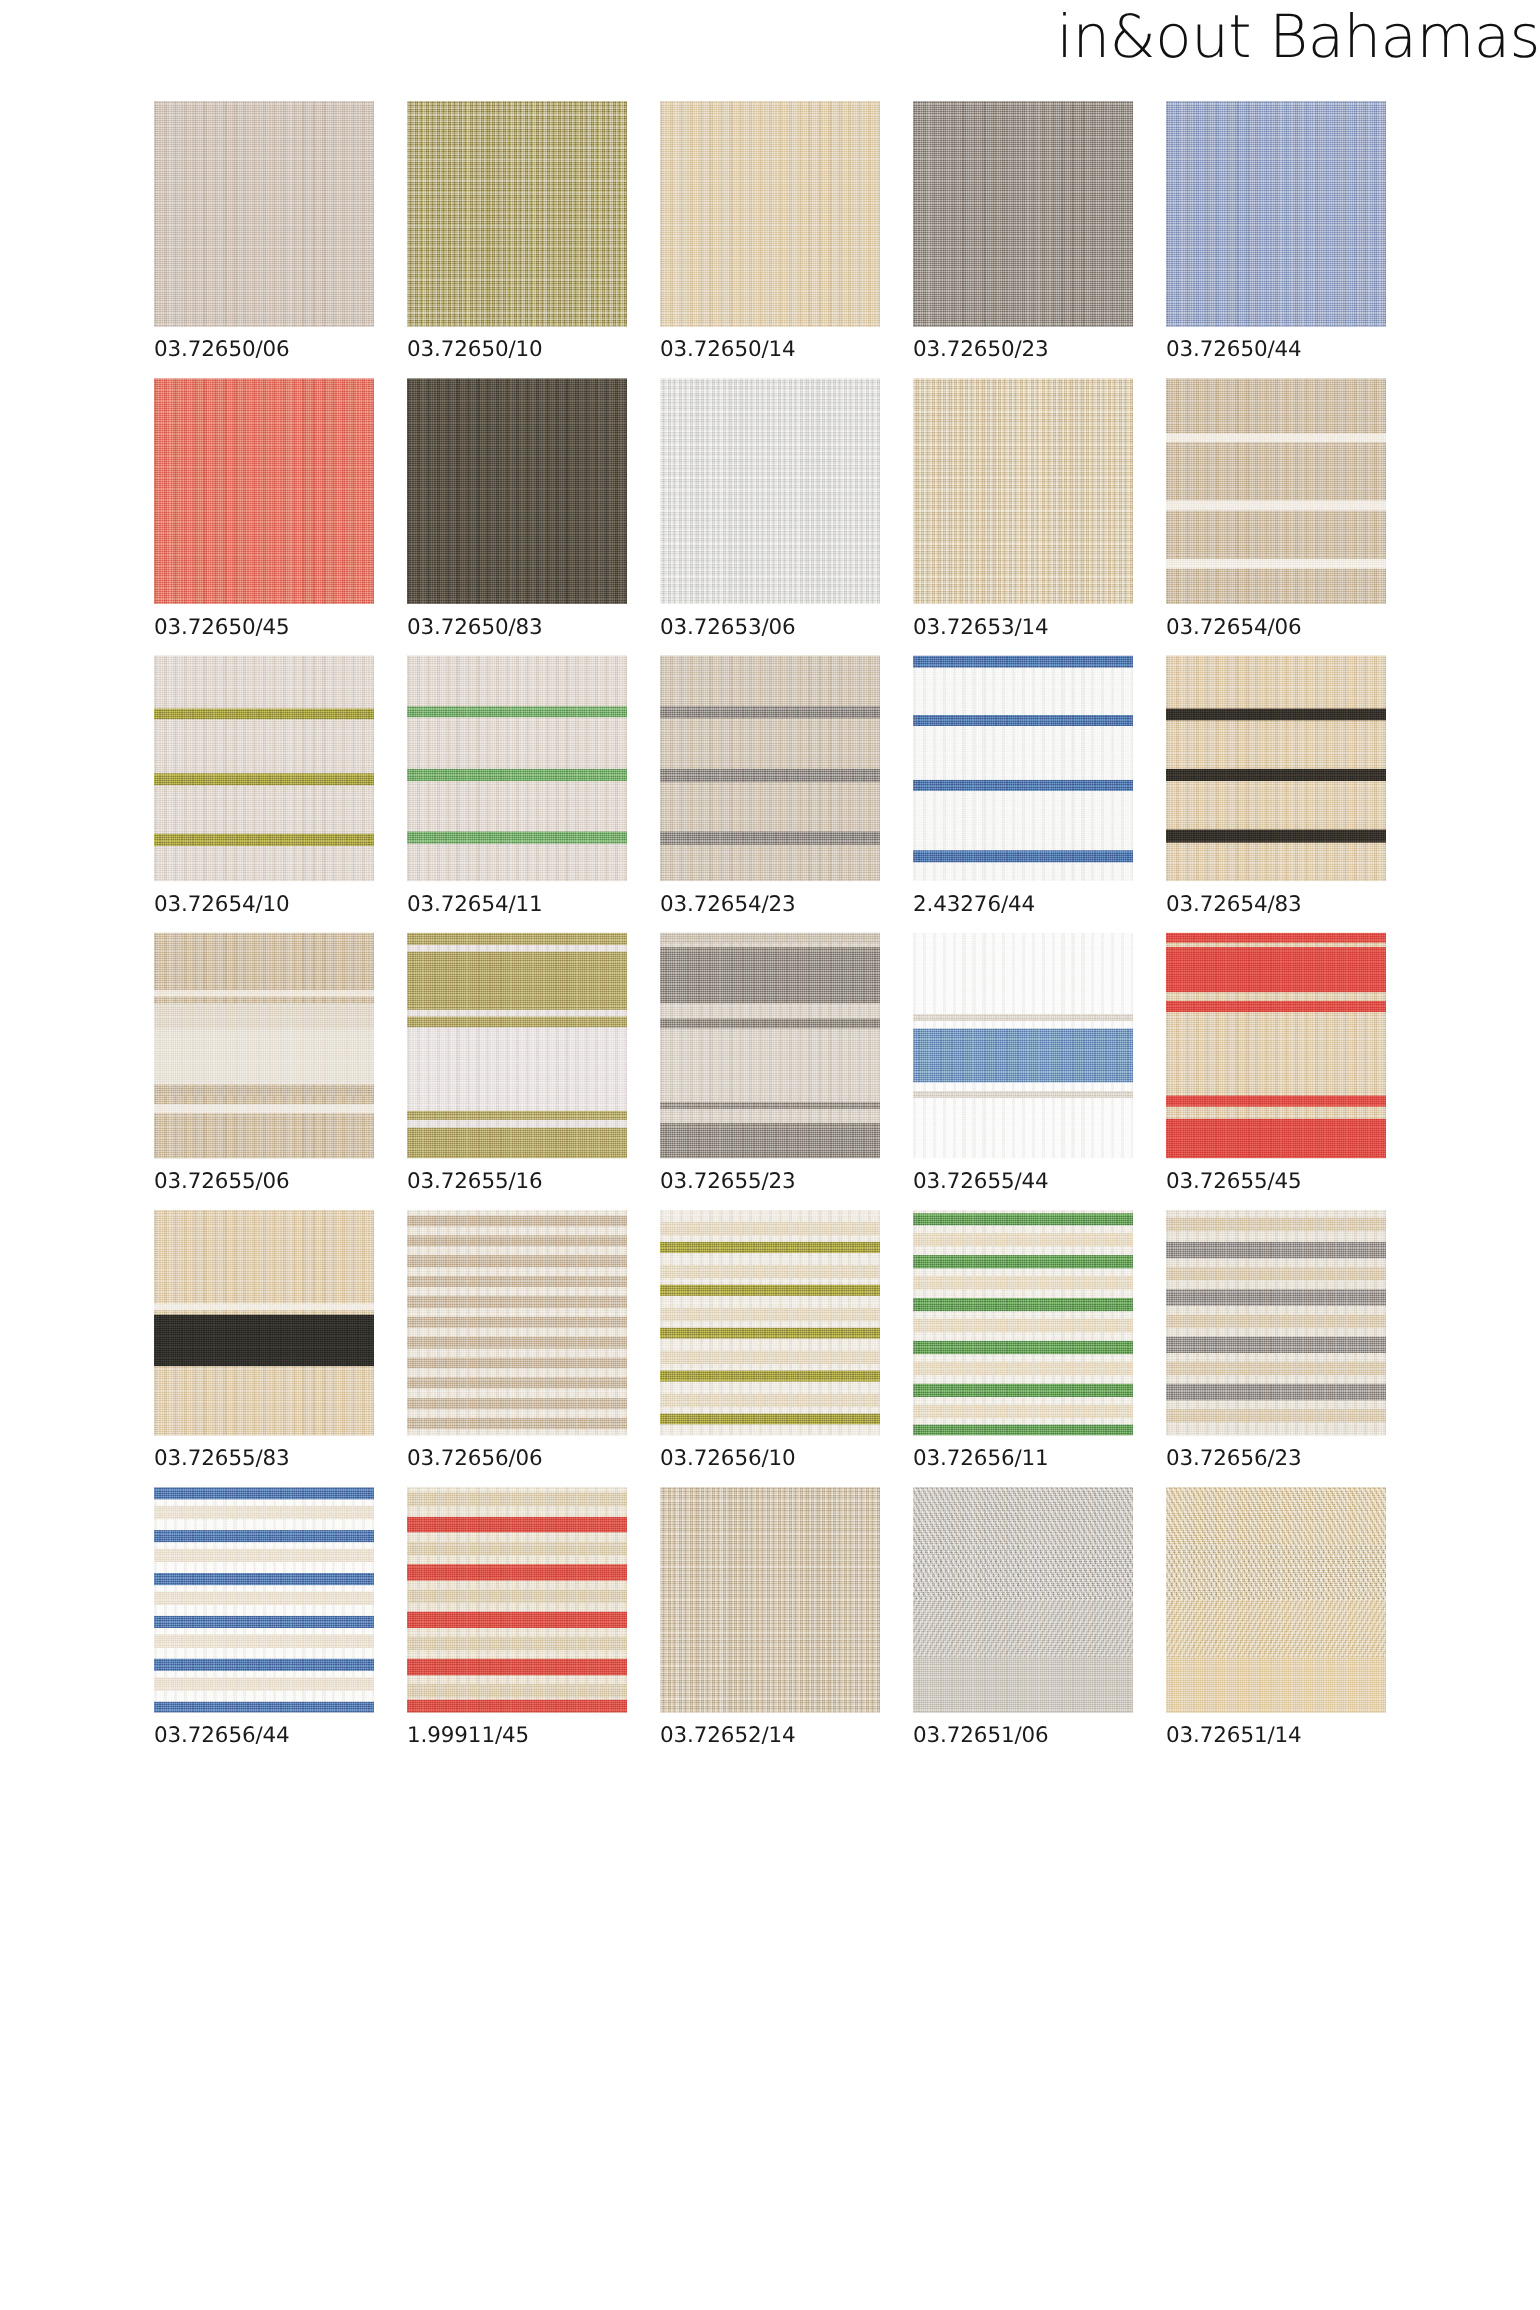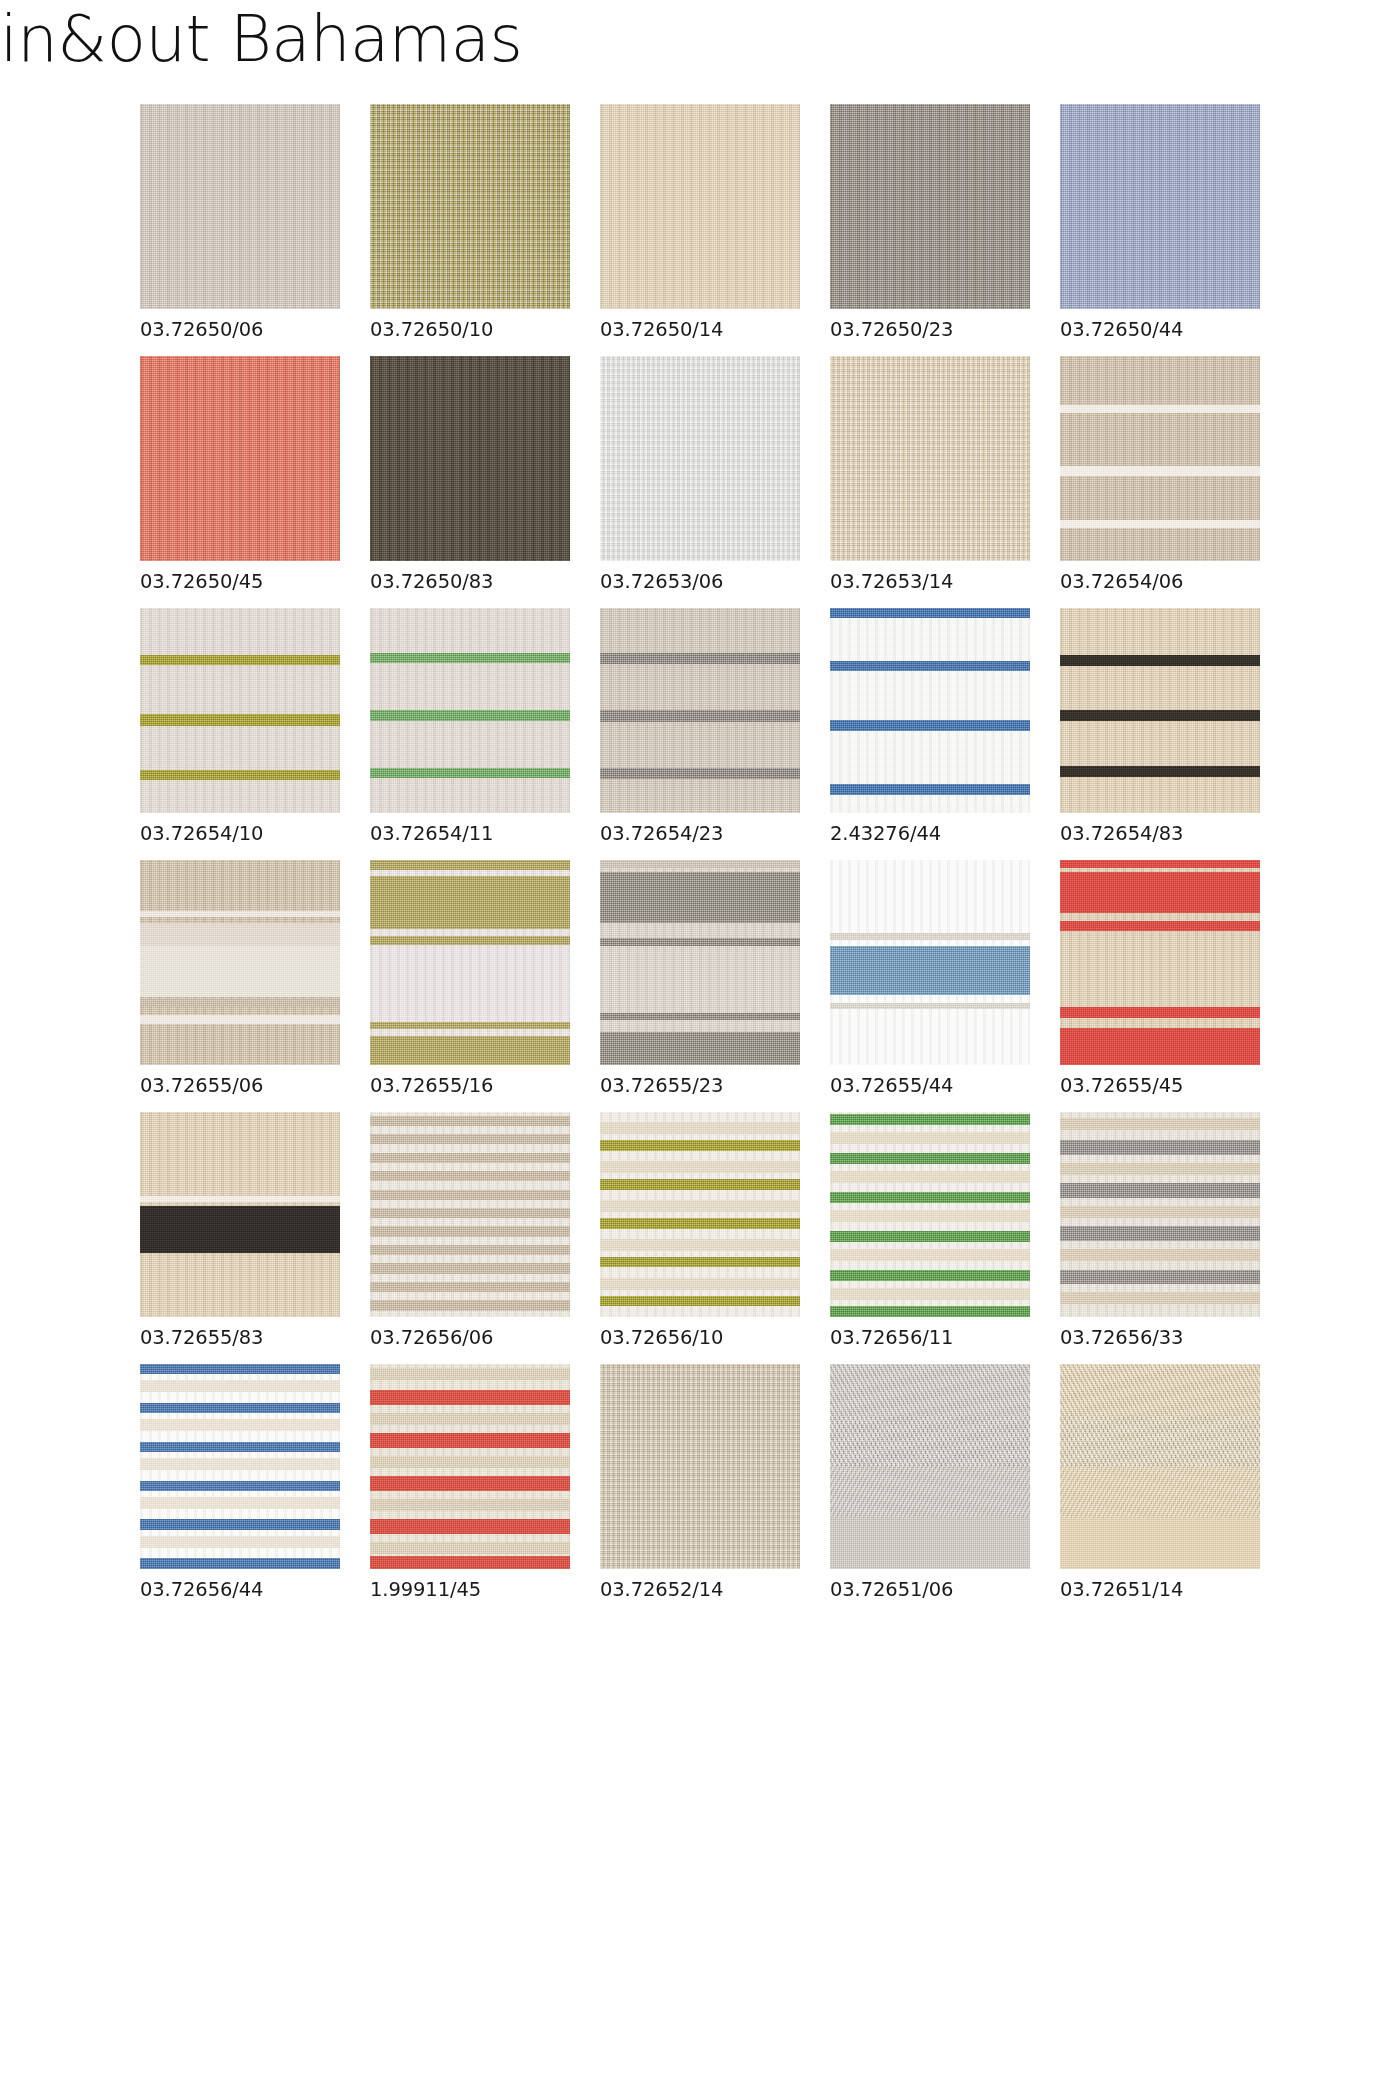--- a/index.html
+++ b/index.html
@@ -5,22 +5,22 @@
   html,body{margin:0;padding:0;}
   body{
     width:1400px;height:2100px;
     background:#ffffff;
     font-family:"Liberation Sans", sans-serif;
     overflow:hidden;
   }
   .page{position:relative;width:1400px;height:2100px;background:#fff;}
 
   .title{
-    text-align:left;
-    font-size:64px;
+    text-align:right;
+    font-size:54px;
     font-weight:300;
     letter-spacing:-0.5px;
     color:#111;
     margin:0;
     padding-top:4px;
     line-height:1.12;
     font-family:"DejaVu Sans", sans-serif;
   }
 
   .grid{
@@ -316,21 +316,21 @@
             <div class="stripe" style="top: 14%; height: 7%; background: rgb(141, 134, 130);"></div>
             <div class="stripe" style="top: 25%; height: 6%; background: rgb(213, 197, 169);"></div>
             <div class="stripe" style="top: 35%; height: 7%; background: rgb(141, 134, 130);"></div>
             <div class="stripe" style="top: 46%; height: 6%; background: rgb(213, 197, 169);"></div>
             <div class="stripe" style="top: 56%; height: 7%; background: rgb(141, 134, 130);"></div>
             <div class="stripe" style="top: 67%; height: 6%; background: rgb(213, 197, 169);"></div>
             <div class="stripe" style="top: 77%; height: 7%; background: rgb(141, 134, 130);"></div>
             <div class="stripe" style="top: 88%; height: 6%; background: rgb(213, 197, 169);"></div>
           </div>
         </div>
-        <div class="label">03.72656/33</div>
+        <div class="label">03.72656/23</div>
       </div>
       <div class="cell">
         <div class="swatch" style="background: rgb(251, 250, 247);">
           <div class="stripes">
             <div class="stripe" style="top: 0%; height: 5%; background: rgb(79, 109, 164);"></div>
             <div class="stripe" style="top: 8%; height: 6%; background: rgb(231, 221, 203);"></div>
             <div class="stripe" style="top: 19%; height: 5%; background: rgb(79, 109, 164);"></div>
             <div class="stripe" style="top: 27%; height: 6%; background: rgb(231, 221, 203);"></div>
             <div class="stripe" style="top: 38%; height: 5%; background: rgb(79, 109, 164);"></div>
             <div class="stripe" style="top: 46%; height: 6%; background: rgb(231, 221, 203);"></div>

